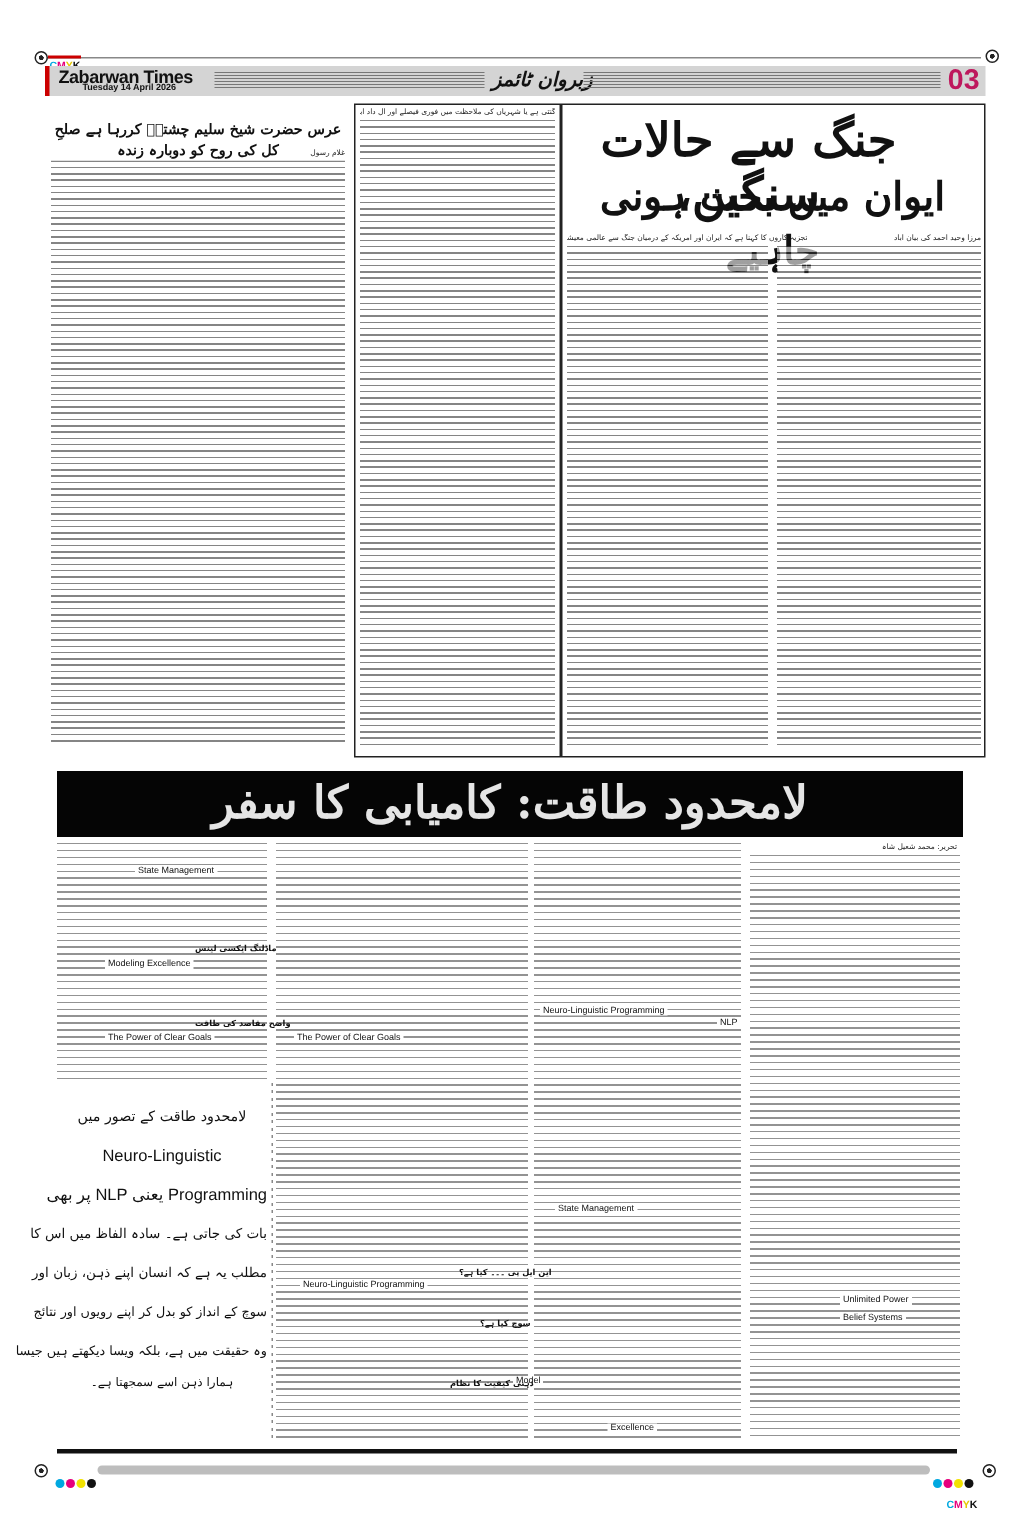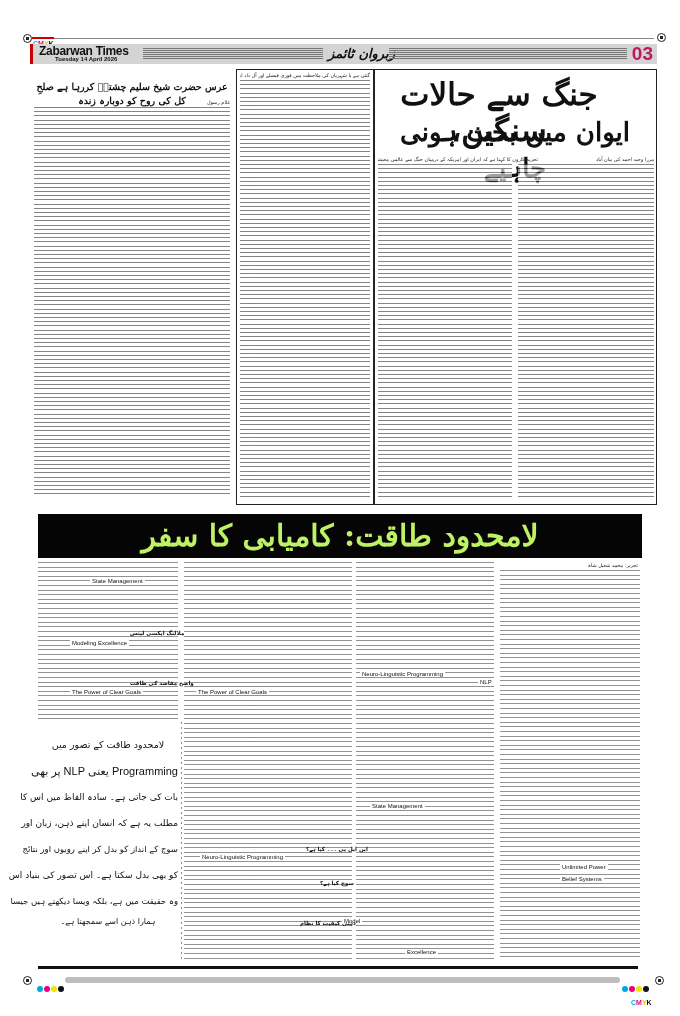--- a/index.html
+++ b/index.html
@@ -14,21 +14,21 @@
   .mh-date { position:absolute; left:22px; top:12px; font-family:"Liberation Sans", sans-serif; font-weight:bold; font-size:6px; line-height:7px; color:#111; }
   .stripes { position:absolute; top:4px; height:12px; background:repeating-linear-gradient(to bottom,#777 0,#777 1px,transparent 1px,transparent 2px); }
   .mh-urdu { position:absolute; left:295px; top:1px; font-family:"DejaVu Serif", serif; font-weight:bold; font-style:italic; font-size:13px; line-height:18px; color:#111; direction:rtl; }
   .mh-page { position:absolute; right:4px; top:0; font-family:"Liberation Sans", sans-serif; font-weight:bold; font-size:19px; line-height:20px; color:#be185d; }
   .col { position:absolute; overflow:hidden; direction:rtl; }
   .lines { width:100%; height:100%; background:repeating-linear-gradient(to bottom,#3a3a3a 0,#3a3a3a 1px,#fff 1px,#fff 4.6px); opacity:.55; }
   .lines.dense { background:repeating-linear-gradient(to bottom,#333 0,#333 1px,#fff 1px,#fff 4.2px); opacity:.6; }
   .byline { font-size:5px; line-height:7px; color:#222; white-space:nowrap; }
   .urdu-head { font-family:"DejaVu Serif", serif; font-weight:bold; color:#111; direction:rtl; text-align:center; }
   .boxed { border:1px solid #222; box-sizing:border-box; }
-  .banner { left:38px; top:514px; width:604px; height:44px; background:#050505; color:#bef264; text-align:center; direction:rtl; font-family:"DejaVu Serif", serif; font-weight:bold; font-size:30px; line-height:44px; letter-spacing:1px; }
+  .banner { left:38px; top:514px; width:604px; height:44px; background:#050505; color:#e5e5e5; text-align:center; direction:rtl; font-family:"DejaVu Serif", serif; font-weight:bold; font-size:30px; line-height:44px; letter-spacing:1px; }
   .pull { position:absolute; left:38px; top:732px; width:140px; direction:rtl; text-align:center; font-family:"DejaVu Sans", sans-serif; }
   .pull .pl { font-size:11px; line-height:26px; color:#111; white-space:nowrap; }
   .pull .en { font-family:"Liberation Sans", sans-serif; font-size:11px; }
   .en-inline { font-family:"Liberation Sans", sans-serif; font-size:6px; background:#fff; padding:0 2px; position:absolute; white-space:nowrap; color:#111; }
   .bottom-rule { left:38px; top:966px; width:600px; height:3px; background:#111; }
   .dot { width:6px; height:6px; border-radius:50%; display:inline-block; margin-right:1px; }
   .greybar { height:6px; background:#bdbdbd; border-radius:3px; }
   .subhead { font-size:5.5px; line-height:7px; font-weight:bold; color:#111; white-space:nowrap; }
 </style>
 </head>
@@ -106,25 +106,25 @@
 <span class="en-inline" style="left:342px;top:918px;">Model</span>
 
 <span class="abs subhead" style="left:130px;top:630px;">ماڈلنگ ایکسی لینس</span>
 <span class="abs subhead" style="left:130px;top:680px;">واضح مقاصد کی طاقت</span>
 <span class="abs subhead" style="left:306px;top:846px;">این ایل پی ۔۔۔ کیا ہے؟</span>
 <span class="abs subhead" style="left:320px;top:880px;">سوچ کیا ہے؟</span>
 <span class="abs subhead" style="left:300px;top:920px;">ذہنی کیفیت کا نظام</span>
 
 <div class="pull">
   <div class="pl" style="font-size:9.5px;">لامحدود طاقت کے تصور میں</div>
+  <div class="pl en">Neuro-Linguistic</div>
   <div class="pl en">Programming یعنی NLP پر بھی</div>
   <div class="pl" style="font-size:9px;">بات کی جاتی ہے۔ سادہ الفاظ میں اس کا</div>
   <div class="pl" style="font-size:9px;">مطلب یہ ہے کہ انسان اپنے ذہن، زبان اور</div>
   <div class="pl" style="font-size:8.5px;text-align:center;">سوچ کے انداز کو بدل کر اپنے رویوں اور نتائج</div>
-  <div class="pl" style="font-size:9px;">کو بھی بدل سکتا ہے۔ اس تصور کی بنیاد اس</div>
   <div class="pl" style="font-size:8.5px;">وہ حقیقت میں ہے، بلکہ ویسا دیکھتے ہیں جیسا</div>
   <div class="pl" style="font-size:8px;line-height:16px;">ہمارا ذہن اسے سمجھتا ہے۔</div>
 </div>
 
 <div class="abs" style="left:181px;top:722px;width:1px;height:240px;background:repeating-linear-gradient(to bottom,#888 0,#888 2px,transparent 2px,transparent 5px);"></div>
 
 <div class="abs bottom-rule"></div>
 <div class="abs reg-mark" style="left:23px;top:976px;"></div>
 <div class="abs" style="left:37px;top:977px;">
   <span class="dot" style="background:#00a8e0"></span><span class="dot" style="background:#e6007e"></span><span class="dot" style="background:#f2e200"></span><span class="dot" style="background:#111"></span>

